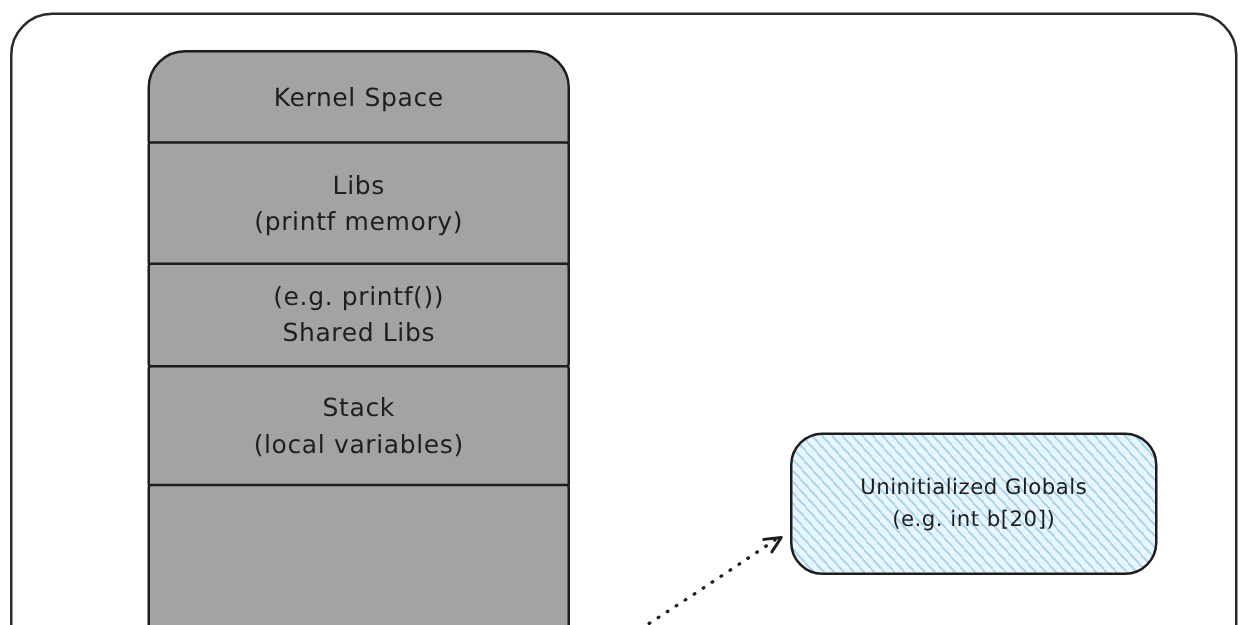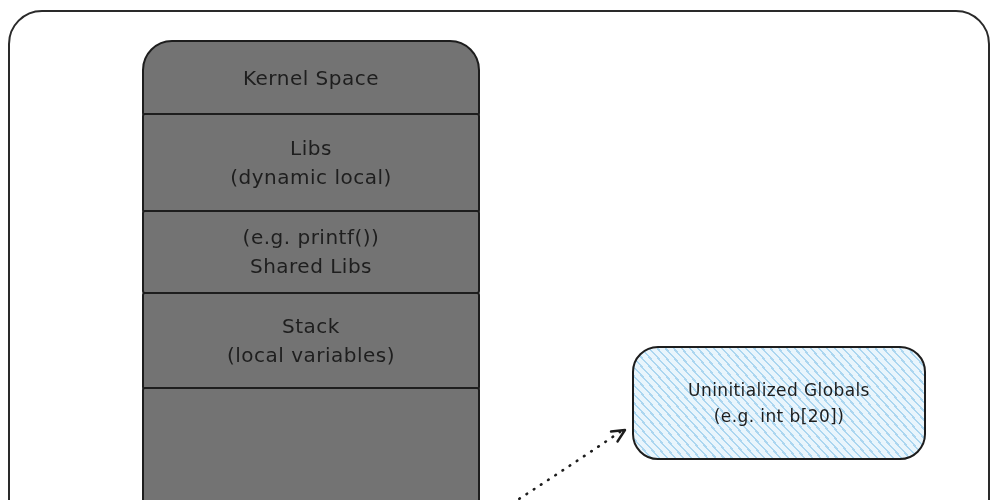--- a/index.html
+++ b/index.html
@@ -25,33 +25,32 @@
   }
   
   .stack {
     position: absolute;
     left: 118px; top: 40px;
     width: 338px;
   }
   .segment {
     position: relative;
     width: 100%;
-    background: #737373;
+    background: #a3a3a3;
     border: 2.8px solid #1d1d1d;
     border-radius: 3px;
     margin-top: -2.8px;
     display: flex;
     flex-direction: column;
     align-items: center;
     justify-content: center;
     text-align: center;
     line-height: 1.45;
     letter-spacing: 0.5px;
     font-size: 20px;
-    margin-left: 24px;
   }
   .segment:first-child {
     margin-top: 0;
     border-top-left-radius: 30px;
     border-top-right-radius: 30px;
   }
   .seg-kernel { height: 76px; }
   .seg-heap   { height: 100px; }
   .seg-shared { height: 84px; }
   .seg-stack  { height: 98px; }
@@ -90,21 +89,21 @@
 <div class="canvas">
 
   <div class="frame"></div>
 
   <div class="stack">
     <div class="segment seg-kernel">
       <span class="txt">Kernel Space</span>
     </div>
     <div class="segment seg-heap">
       <span class="txt">Libs</span>
-      <span class="txt">(dynamic local)</span>
+      <span class="txt">(printf memory)</span>
     </div>
     <div class="segment seg-shared">
       <span class="txt">(e.g. printf())</span>
       <span class="txt">Shared Libs</span>
     </div>
     <div class="segment seg-stack">
       <span class="txt">Stack</span>
       <span class="txt">(local variables)</span>
     </div>
     <div class="segment seg-empty">

